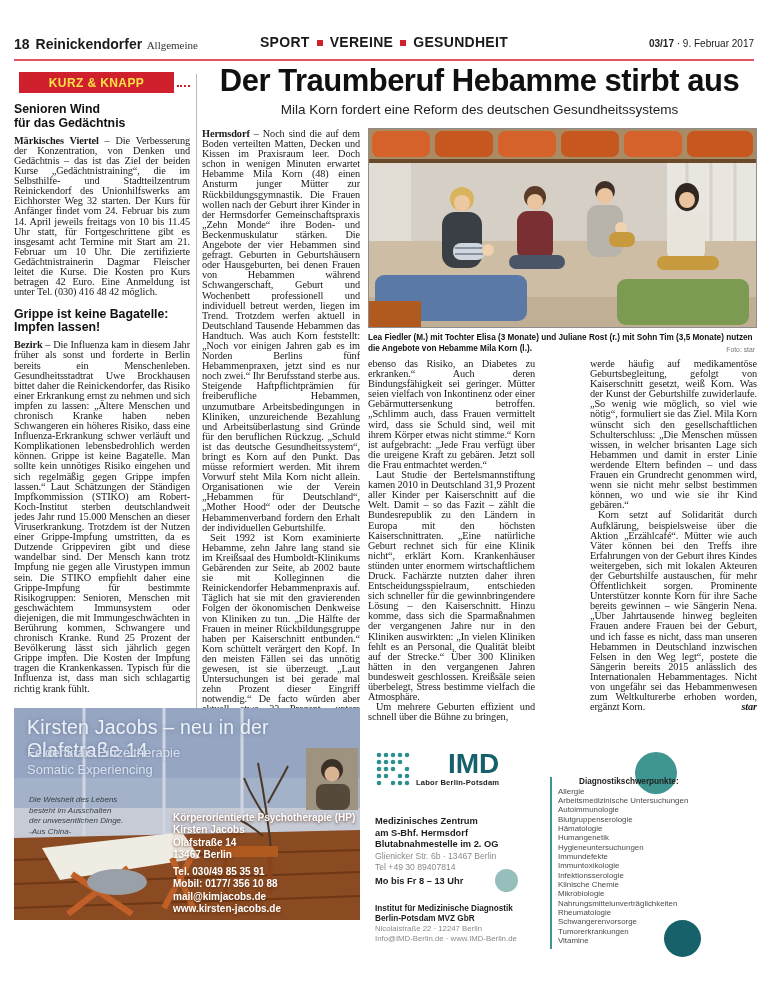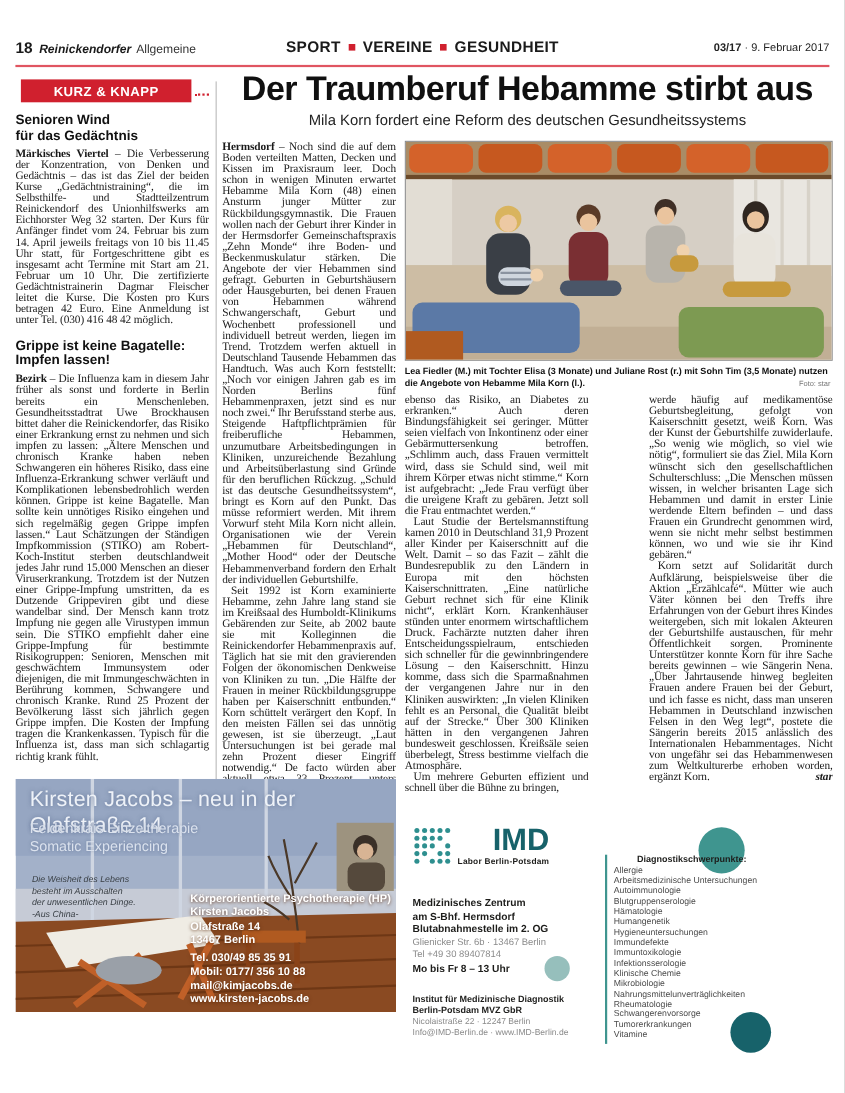--- a/index.html
+++ b/index.html
@@ -2,32 +2,32 @@
 <html lang="de"><head>
 <meta charset="utf-8">
 <style>
   html,body{margin:0;padding:0;background:#9a9a9a;}
   .page{position:relative;width:768px;height:994px;background:#ffffff;overflow:hidden;
         font-family:"Liberation Sans",sans-serif;color:#1a1a1a;}
   
   .masthead{position:absolute;left:14px;right:14px;top:33px;height:22px;}
   .mh-left{position:absolute;left:0;top:2px;display:flex;align-items:baseline;gap:6px;}
   .mh-pagenum{font-size:14px;font-weight:bold;}
-  .mh-paper-b{font-size:11px;font-weight:bold;font-style:italic;}
-  .mh-paper-l{font-size:11px;color:#333;}
+  .mh-paper-b{font-size:14px;font-weight:bold;}
+  .mh-paper-l{font-size:11px;color:#333;font-family:Liberation Serif, serif;}
   .mh-center{position:absolute;left:0;right:0;top:1px;text-align:center;font-weight:bold;
              font-size:14px;letter-spacing:.3px;}
   .mh-center .sq{display:inline-block;width:6px;height:6px;background:#d0202e;margin:0 7px 1px 7px;}
   .mh-right{position:absolute;right:0;top:5px;font-size:10px;color:#222;text-align:right;}
   .mh-right b{font-weight:bold;}
   .rule-red{position:absolute;left:14px;right:14px;top:59px;height:2px;background:#e05561;}
   
   .leftcol{position:absolute;left:14px;top:72px;width:176px;height:672px;overflow:hidden;}
   .kk-boxrow{display:flex;align-items:center;}
-  .kk-box{margin-left:5px;width:155px;height:21px;background:#d0202e;color:#ffffff;font-weight:bold;
+  .kk-box{margin-left:5px;width:155px;height:21px;background:#d0202e;color:#fde047;font-weight:bold;
           font-size:12px;letter-spacing:.4px;display:flex;align-items:center;justify-content:center;}
   .kk-leader{flex:1;border-bottom:2px dotted #d0202e;height:1px;margin:6px 0 0 3px;}
   .kk-h{margin-top:10px;font-size:12.3px;font-weight:bold;line-height:1.13;color:#111;}
   .serif{font-family:"Liberation Serif",serif;font-size:10.3px;line-height:10.1px;
          text-align:justify;letter-spacing:-.1px;color:#191919;hyphens:auto;}
   .leftcol .serif{margin-top:5px;}
   .lead{font-weight:bold;}
   .divider-v{position:absolute;left:196px;top:74px;height:668px;width:1px;background:#b9b9b9;}
   
   .headline{position:absolute;left:202px;width:555px;top:63px;text-align:center;

